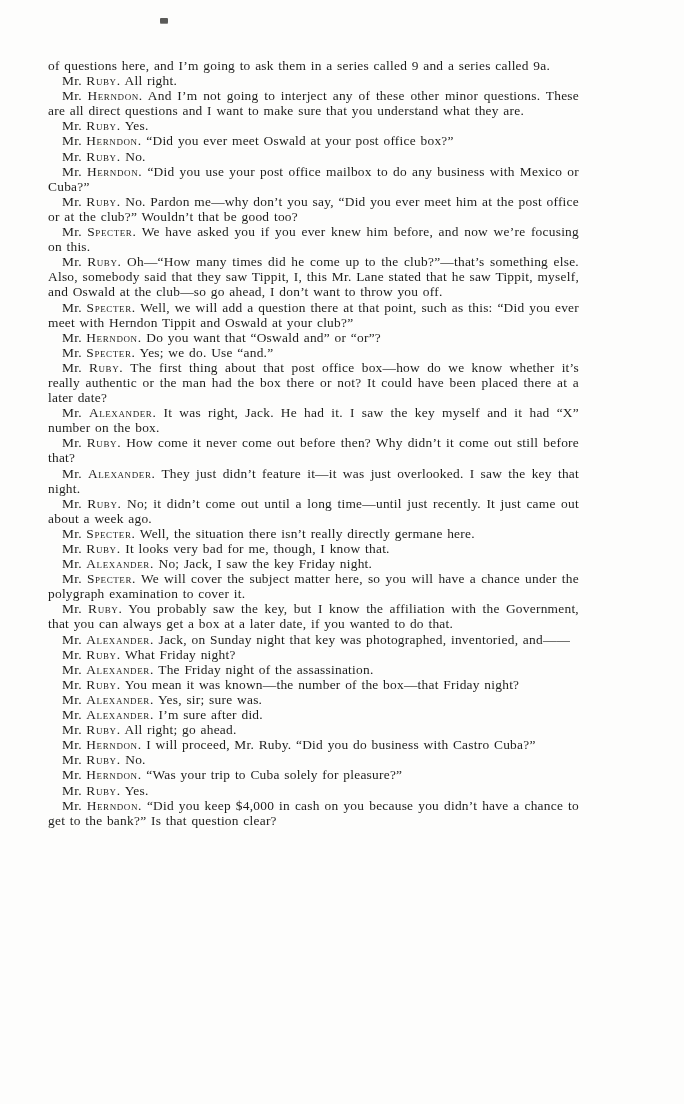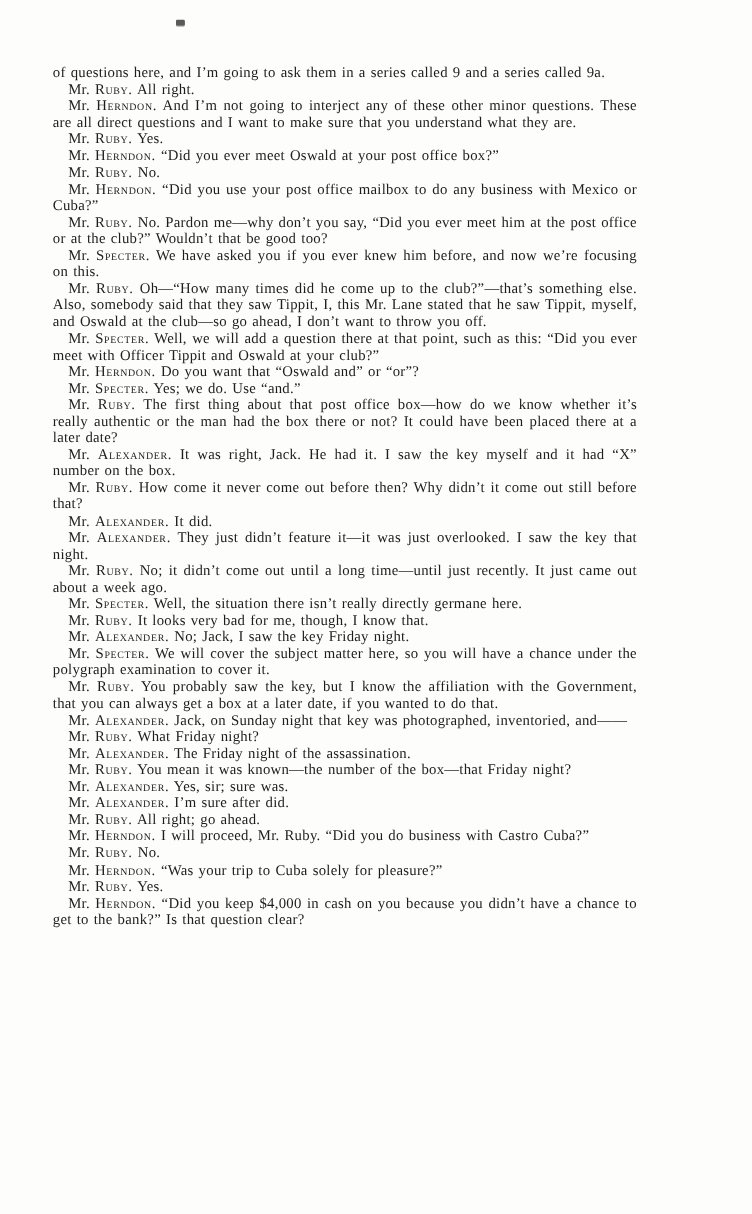--- a/index.html
+++ b/index.html
@@ -77,33 +77,32 @@
   <p class="para indent"><span class="honorific">Mr.</span> <span class="speaker">Ruby.</span> <span class="dialogue">No.</span></p>
 
   <p class="para indent"><span class="honorific">Mr.</span> <span class="speaker">Herndon.</span> <span class="dialogue">“Did you use your post office mailbox to do any business with Mexico or Cuba?”</span></p>
 
   <p class="para indent"><span class="honorific">Mr.</span> <span class="speaker">Ruby.</span> <span class="dialogue">No. Pardon me—why don’t you say, “Did you ever meet him at the post office or at the club?” Wouldn’t that be good too?</span></p>
 
   <p class="para indent"><span class="honorific">Mr.</span> <span class="speaker">Specter.</span> <span class="dialogue">We have asked you if you ever knew him before, and now we’re focusing on this.</span></p>
 
   <p class="para indent"><span class="honorific">Mr.</span> <span class="speaker">Ruby.</span> <span class="dialogue">Oh—“How many times did he come up to the club?”—that’s something else. Also, somebody said that they saw Tippit, I, this Mr. Lane stated that he saw Tippit, myself, and Oswald at the club—so go ahead, I don’t want to throw you off.</span></p>
 
-  <p class="para indent"><span class="honorific">Mr.</span> <span class="speaker">Specter.</span> <span class="dialogue">Well, we will add a question there at that point, such as this: “Did you ever meet with Officer Tippit and Oswald at your club?”</span></p>
+  <p class="para indent"><span class="honorific">Mr.</span> <span class="speaker">Specter.</span> <span class="dialogue">Well, we will add a question there at that point, such as this: “Did you ever meet with Herndon Tippit and Oswald at your club?”</span></p>
 
   <p class="para indent"><span class="honorific">Mr.</span> <span class="speaker">Herndon.</span> <span class="dialogue">Do you want that “Oswald and” or “or”?</span></p>
 
   <p class="para indent"><span class="honorific">Mr.</span> <span class="speaker">Specter.</span> <span class="dialogue">Yes; we do. Use “and.”</span></p>
 
   <p class="para indent"><span class="honorific">Mr.</span> <span class="speaker">Ruby.</span> <span class="dialogue">The first thing about that post office box—how do we know whether it’s really authentic or the man had the box there or not? It could have been placed there at a later date?</span></p>
 
   <p class="para indent"><span class="honorific">Mr.</span> <span class="speaker">Alexander.</span> <span class="dialogue">It was right, Jack. He had it. I saw the key myself and it had “X” number on the box.</span></p>
 
   <p class="para indent"><span class="honorific">Mr.</span> <span class="speaker">Ruby.</span> <span class="dialogue">How come it never come out before then? Why didn’t it come out still before that?</span></p>
 
-  <p class="para indent"><span class="honorific">Mr.</span> <span class="speaker">Alexander.</span> <span class="dialogue">It did.</span></p>
 
   <p class="para indent"><span class="honorific">Mr.</span> <span class="speaker">Alexander.</span> <span class="dialogue">They just didn’t feature it—it was just overlooked. I saw the key that night.</span></p>
 
   <p class="para indent"><span class="honorific">Mr.</span> <span class="speaker">Ruby.</span> <span class="dialogue">No; it didn’t come out until a long time—until just recently. It just came out about a week ago.</span></p>
 
 
   <p class="para indent"><span class="honorific">Mr.</span> <span class="speaker">Specter.</span> <span class="dialogue">Well, the situation there isn’t really directly germane here.</span></p>
 
   <p class="para indent"><span class="honorific">Mr.</span> <span class="speaker">Ruby.</span> <span class="dialogue">It looks very bad for me, though, I know that.</span></p>
 

